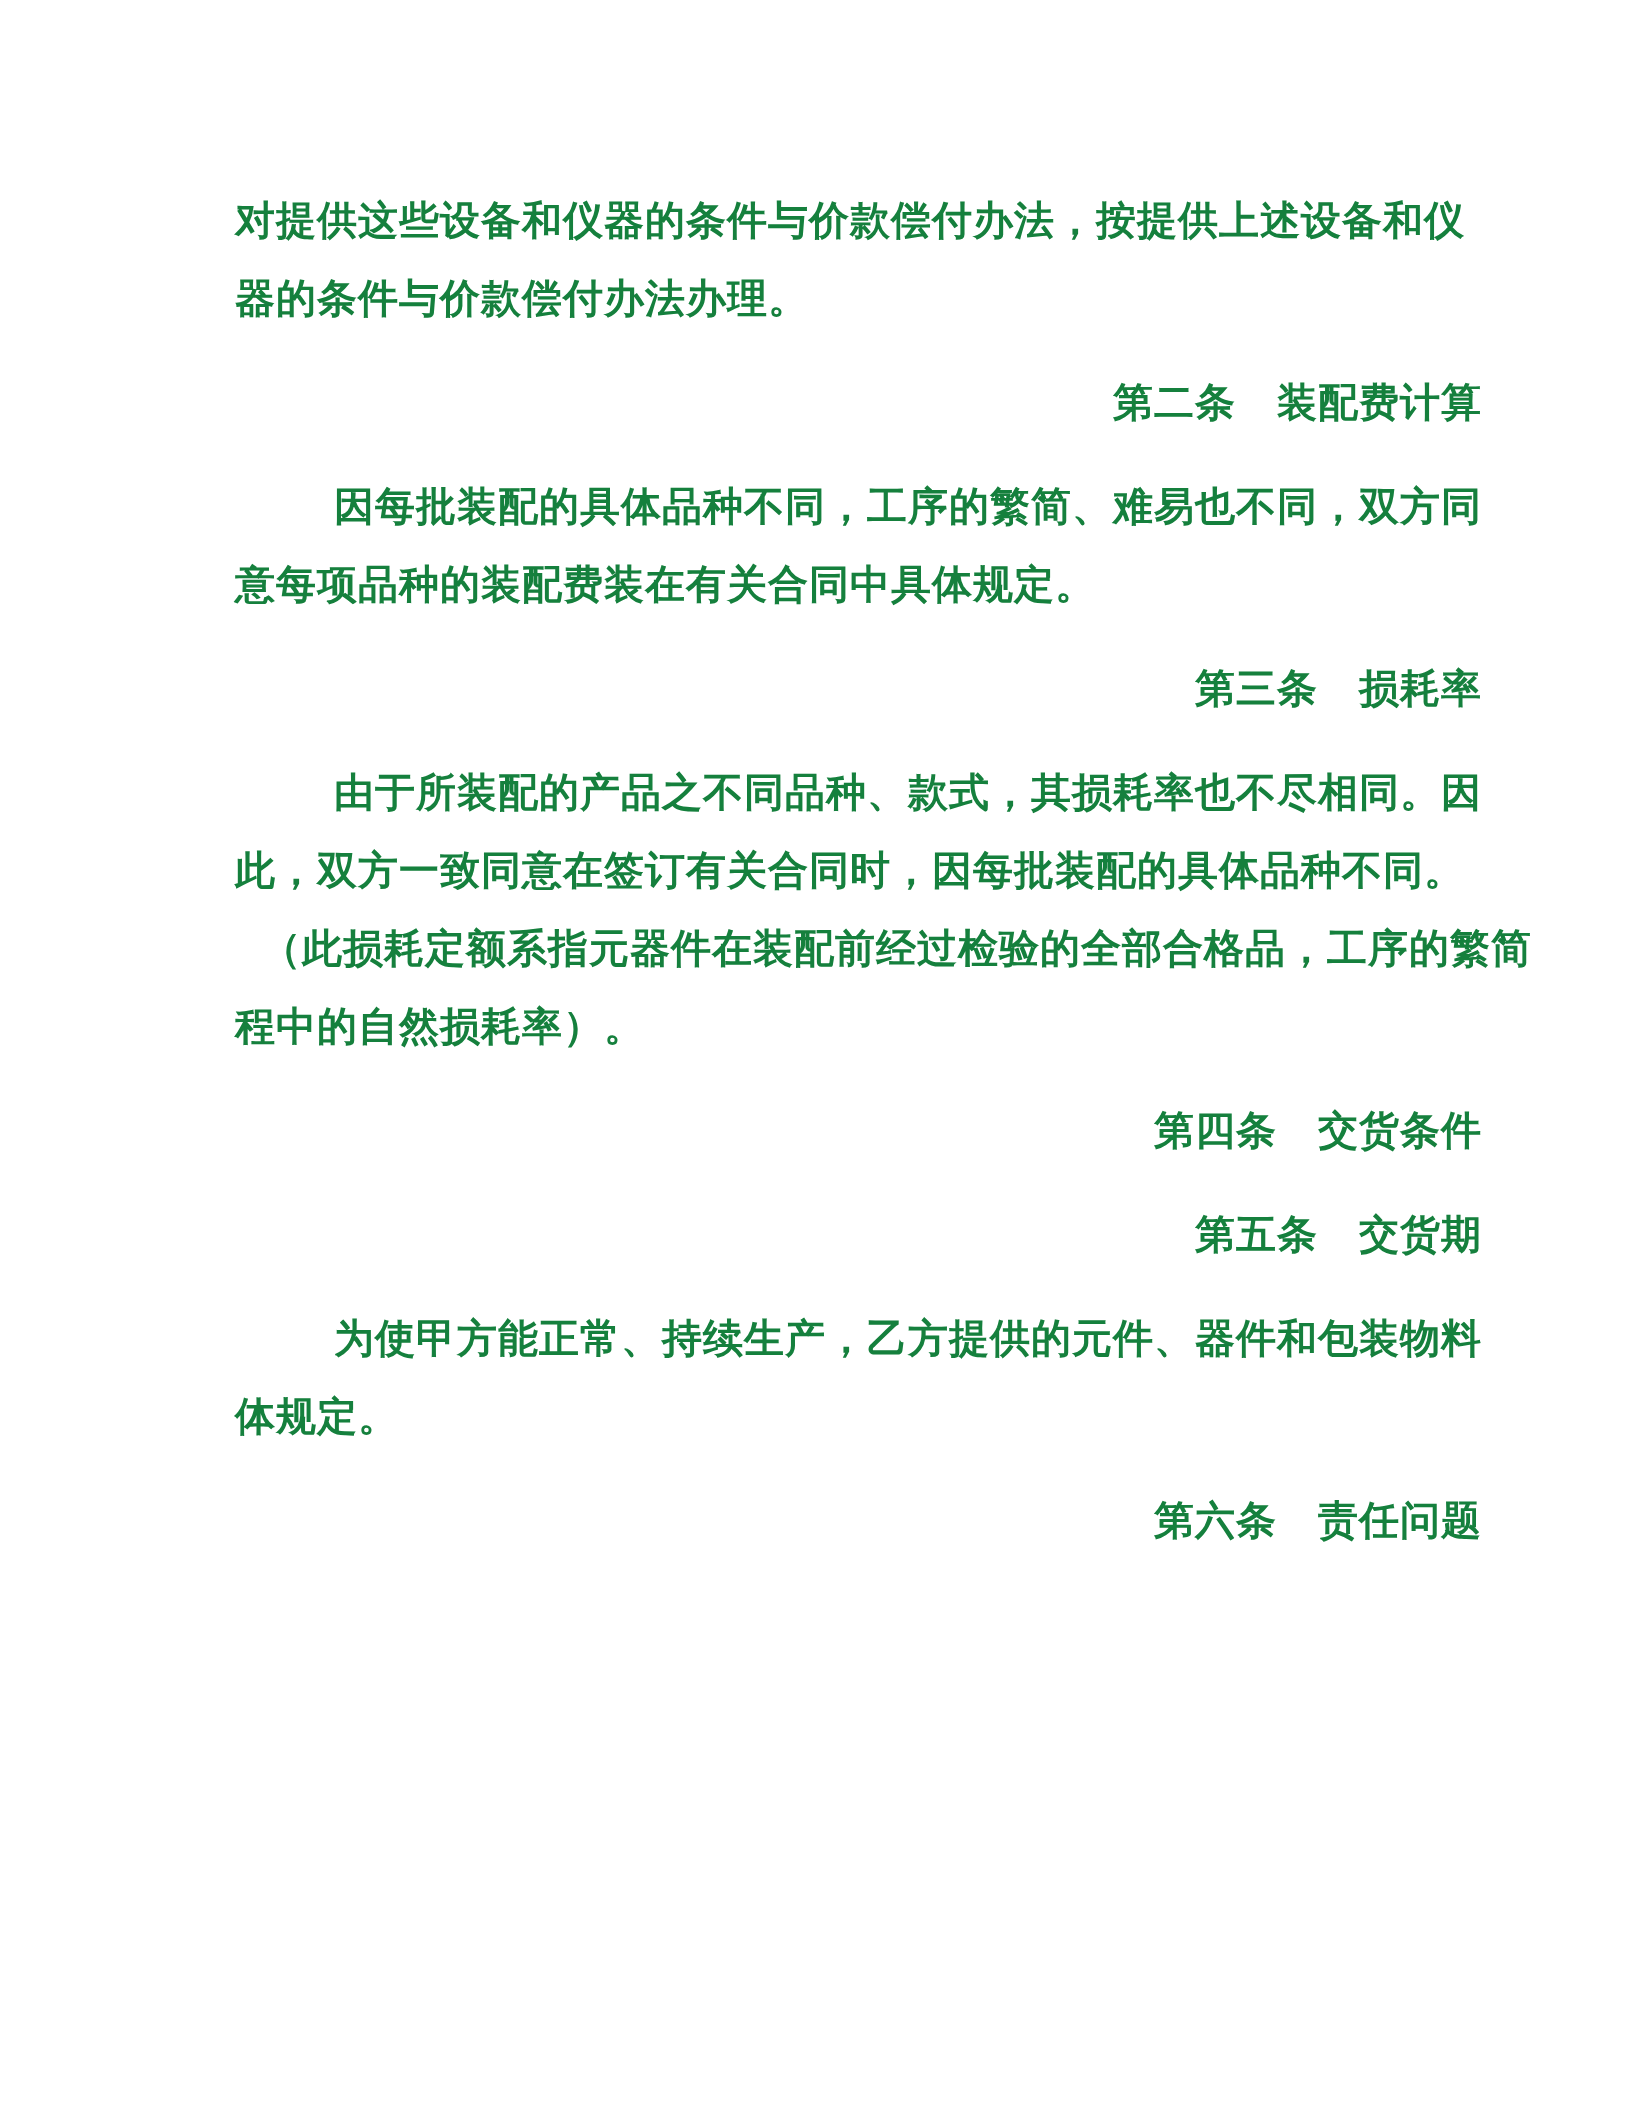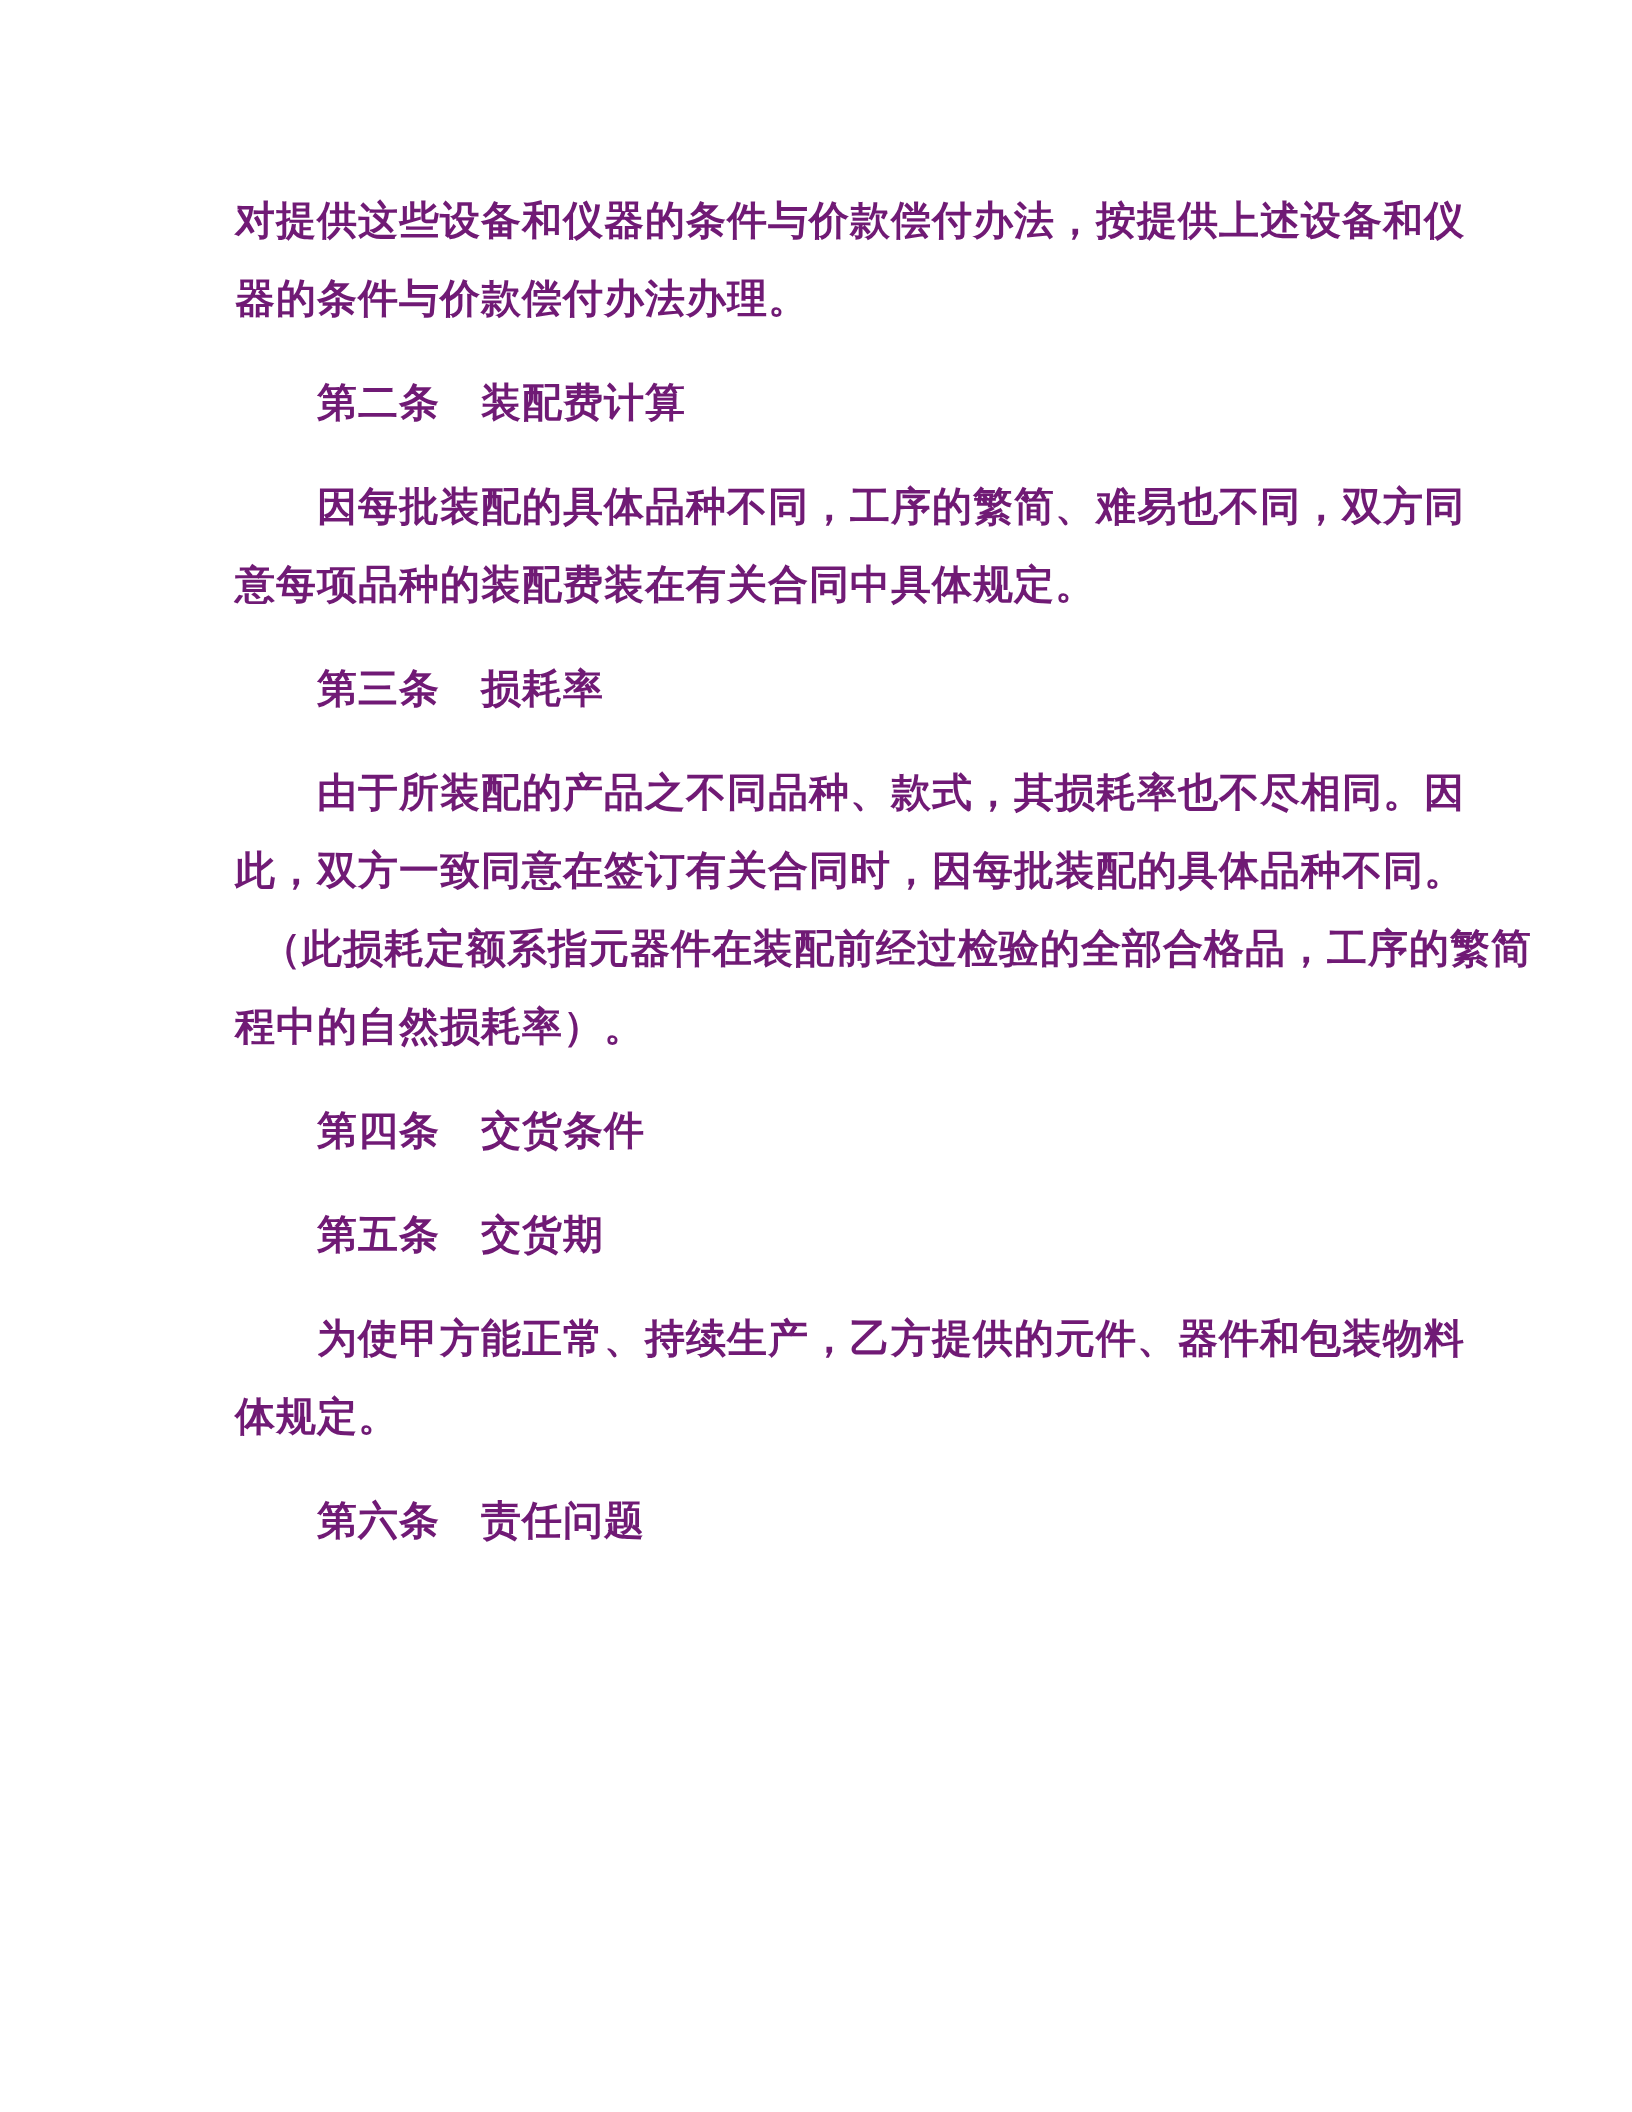--- a/index.html
+++ b/index.html
@@ -26,26 +26,27 @@
     margin: 0;
   }
   .block + .block {
     margin-top: 26px;
   }
   .line {
     font-size: 40px;
     font-weight: 700;
     line-height: 78px;
     height: 78px;
-    color: #701a75;
+    color: #15803d;
     white-space: pre;
     letter-spacing: 1px;
   }
   .indent-2 {
     padding-left: 82px;
+    text-align: right;
   }
   .indent-sm {
     padding-left: 26px;
   }
 </style>
 </head>
 <body>
 
 <div class="page">
 

